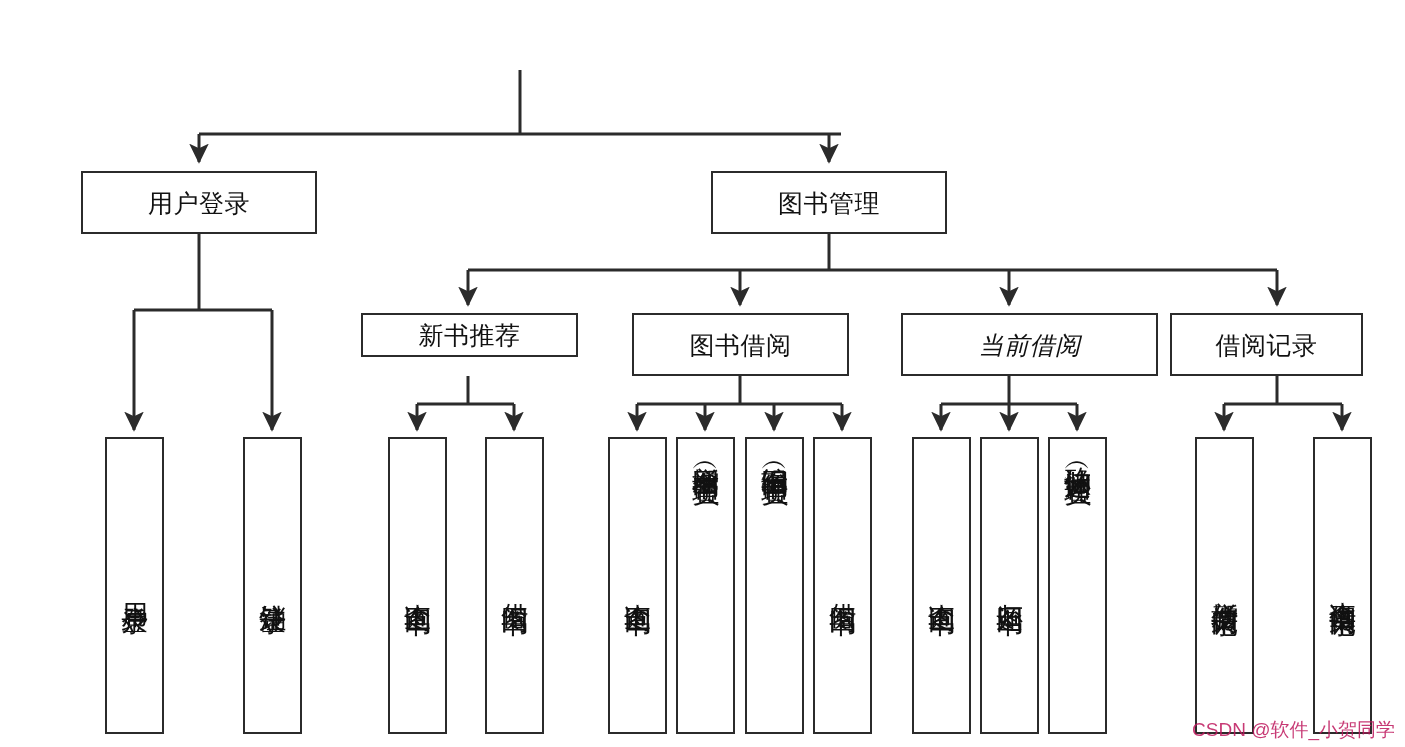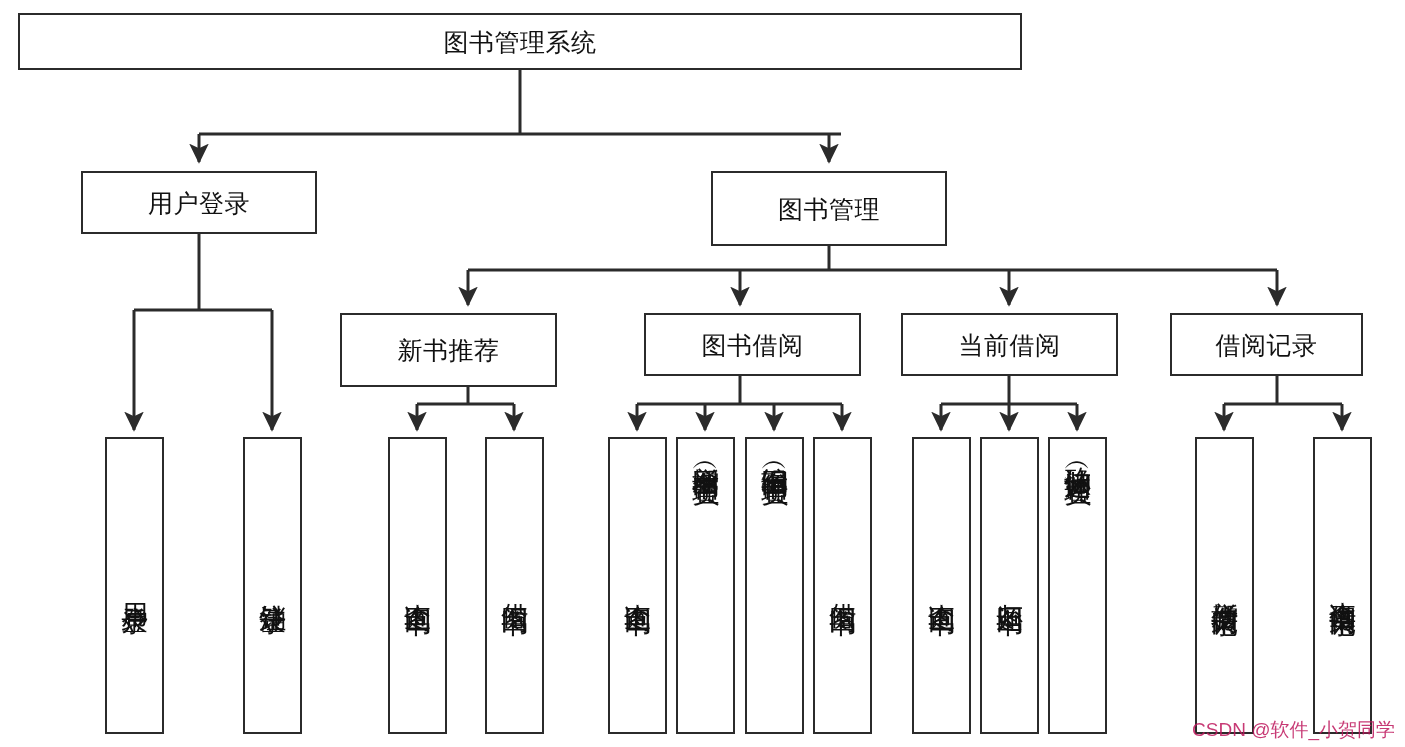--- a/index.html
+++ b/index.html
@@ -120,41 +120,38 @@
       <path d="M 1009 404 L 1009 430" marker-end="url(#arrow)"></path>
       <path d="M 1077 404 L 1077 430" marker-end="url(#arrow)"></path>
 
       <path d="M 1277 376 L 1277 404"></path>
       <path d="M 1224 404 L 1342 404"></path>
       <path d="M 1224 404 L 1224 430" marker-end="url(#arrow)"></path>
       <path d="M 1342 404 L 1342 430" marker-end="url(#arrow)"></path>
     </g>
   </svg>
 
-  <div class="node h-node" id="n-root" style="left:18px;top:13px;width:1004px;height:57px;">
-    <span class="lbl">图书管理系统</span>
-  </div>
 
   <div class="node h-node" style="left:81px;top:171px;width:236px;height:63px;">
     <span class="lbl">用户登录</span>
   </div>
 
-  <div class="node h-node" style="left:711px;top:171px;width:236px;height:75px;">
+  <div class="node h-node" style="left:711px;top:171px;width:236px;height:63px;">
     <span class="lbl">图书管理</span>
   </div>
 
-  <div class="node h-node" style="left:340px;top:313px;width:217px;height:74px;">
+  <div class="node h-node" style="left:361px;top:313px;width:217px;height:44px;">
     <span class="lbl">新书推荐</span>
   </div>
 
-  <div class="node h-node" style="left:632px;top:313px;width:217px;height:63px;margin-left:12px;">
+  <div class="node h-node" style="left:632px;top:313px;width:217px;height:63px;">
     <span class="lbl">图书借阅</span>
   </div>
 
-  <div class="node h-node" style="left:901px;top:313px;width:217px;height:63px;">
+  <div class="node h-node" style="left:901px;top:313px;width:257px;height:63px;font-style:italic;">
     <span class="lbl">当前借阅</span>
   </div>
 
   <div class="node h-node" style="left:1170px;top:313px;width:193px;height:63px;">
     <span class="lbl">借阅记录</span>
   </div>
 
   <div class="node v-node v-center" style="left:105px;top:437px;width:59px;height:297px;">
     <span class="lbl">用户登录</span>
   </div>

